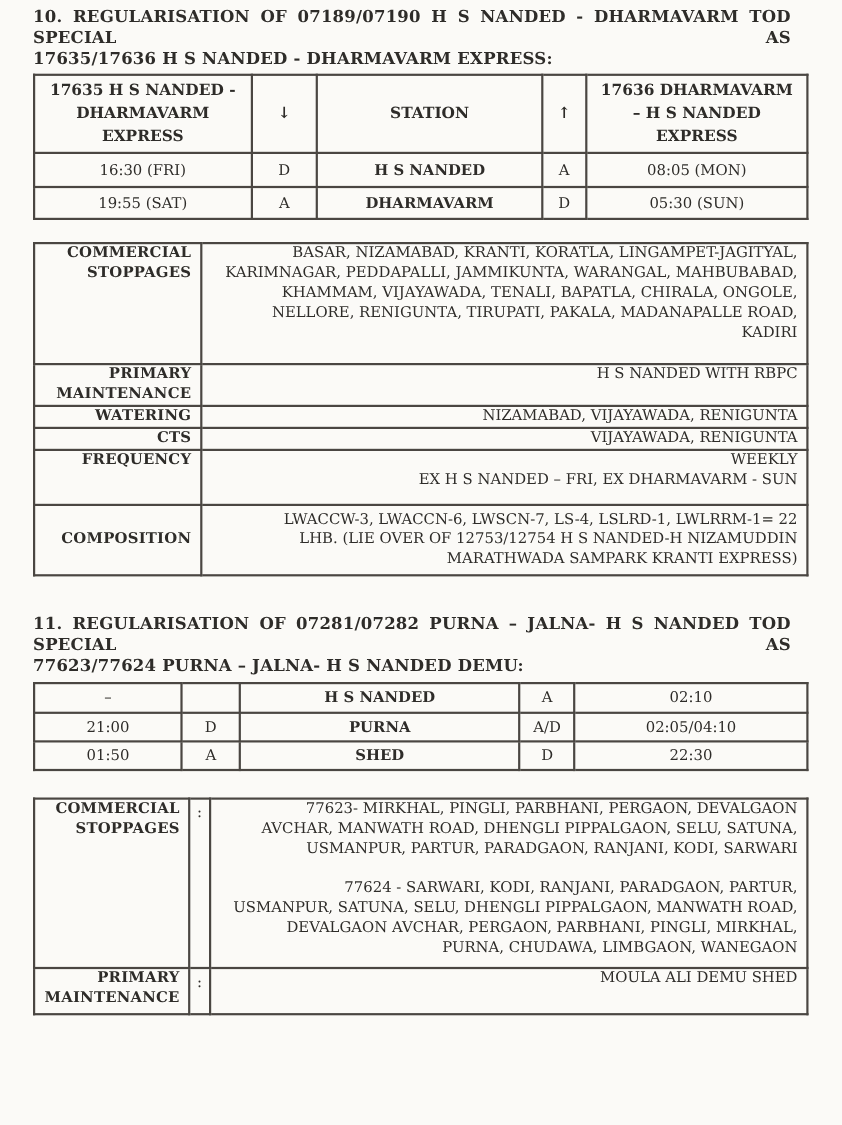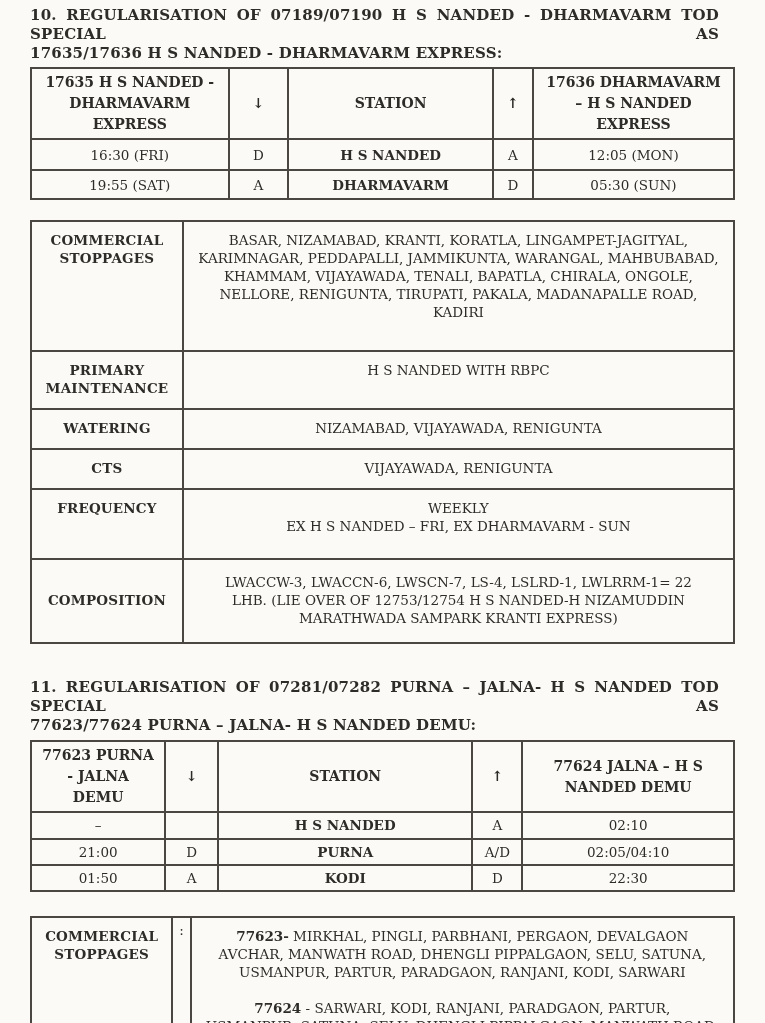--- a/index.html
+++ b/index.html
@@ -52,38 +52,38 @@
   .sched .hdr td {
     font-weight: bold;
     font-size: 14px;
     line-height: 1.5;
   }
   .sched .station {
     font-weight: bold;
   }
   
   .info td {
-    text-align: center;
+    text-align: right;
     vertical-align: top;
     line-height: 1.33;
-    padding: 10px 8px;
+    padding: 0 8px;
   }
   .info .lbl {
     font-weight: bold;
     letter-spacing: 0.2px;
   }
   .info .colon {
     padding: 4px 2px;
     text-align: center;
   }
   .pre {
     white-space: pre-line;
   }
   .bold-prefix {
-    font-weight: bold;
+    font-weight: normal;
   }
   .para2 {
     margin-top: 18px;
   }
   .mt-t1 { margin-top: 2px; padding-left: 44px; }
   .mt-t2 { margin-top: 20px; }
   .mt-h11 { margin-top: 34px; }
   .mt-t3 { margin-top: 6px; }
   .mt-t4 { margin-top: 24px; }
 </style>
@@ -111,21 +111,21 @@
       <td>↓</td>
       <td>STATION</td>
       <td>↑</td>
       <td>17636 DHARMAVARM – H S NANDED EXPRESS</td>
     </tr>
     <tr>
       <td style="height:23px">16:30 (FRI)</td>
       <td>D</td>
       <td class="station">H S NANDED</td>
       <td>A</td>
-      <td>12:05 (MON)</td>
+      <td>08:05 (MON)</td>
     </tr>
     <tr>
       <td style="height:21px">19:55 (SAT)</td>
       <td>A</td>
       <td class="station">DHARMAVARM</td>
       <td>D</td>
       <td>05:30 (SUN)</td>
     </tr>
   </tbody>
     </table>
@@ -177,45 +177,38 @@
 
   <table class="sched mt-t3">
     <colgroup>
       <col style="width:19.1%">
         <col style="width:7.5%">
         <col style="width:36.2%">
         <col style="width:7.1%">
         <col style="width:30.1%">
     </colgroup>
     <tbody>
-        <tr class="hdr">
-      <td style="height:46px">77623 PURNA - JALNA DEMU</td>
-      <td>↓</td>
-      <td>STATION</td>
-      <td>↑</td>
-      <td>77624 JALNA – H S NANDED DEMU</td>
-    </tr>
     <tr>
       <td style="height:18px">–</td>
       <td></td>
       <td class="station">H S NANDED</td>
       <td>A</td>
       <td>02:10</td>
     </tr>
     <tr>
       <td style="height:18px">21:00</td>
       <td>D</td>
       <td class="station">PURNA</td>
       <td>A/D</td>
       <td>02:05/04:10</td>
     </tr>
     <tr>
       <td style="height:18px">01:50</td>
       <td>A</td>
-      <td class="station">KODI</td>
+      <td class="station">SHED</td>
       <td>D</td>
       <td>22:30</td>
     </tr>
   </tbody>
     </table>
 
   <table class="info mt-t4">
     <colgroup>
       <col style="width:20.1%">
         <col style="width:2.6%">

